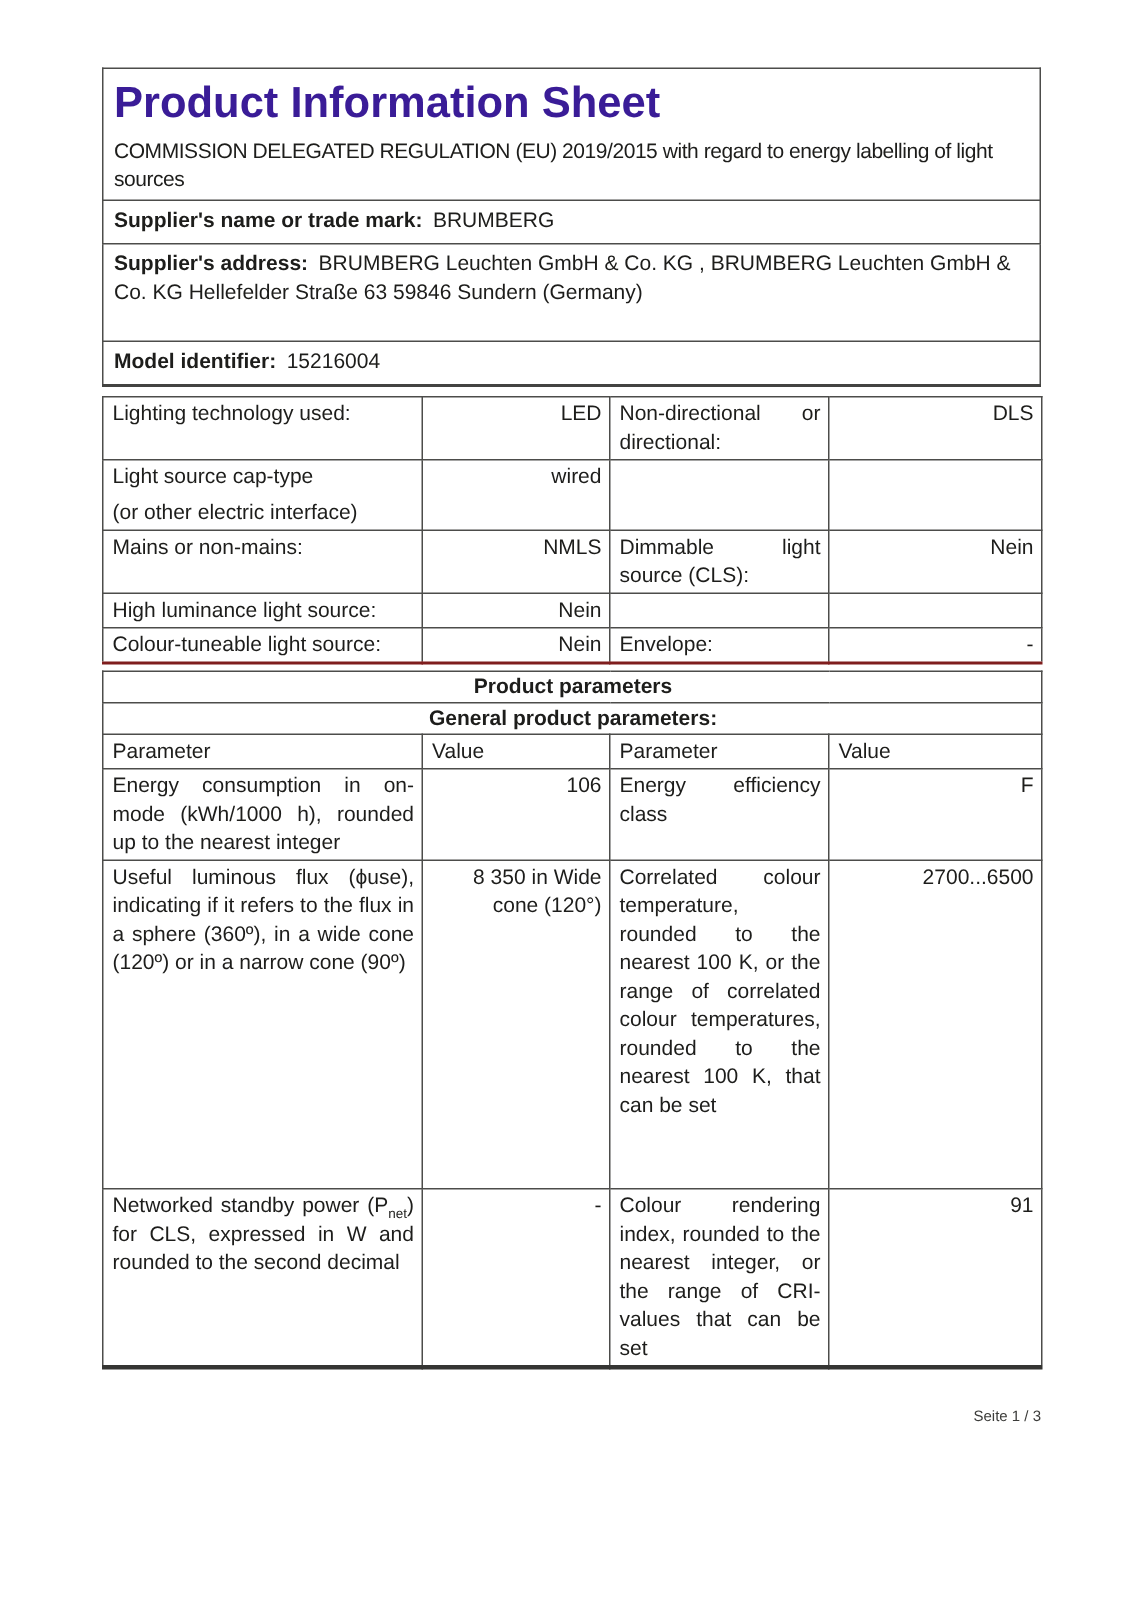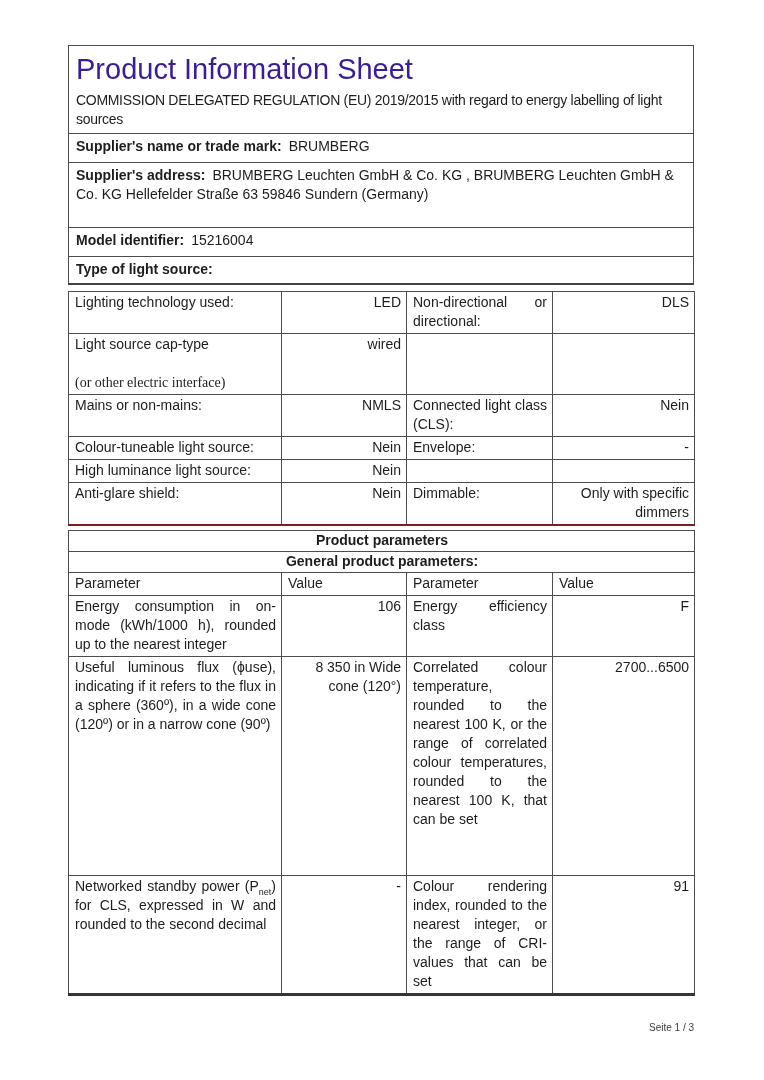--- a/index.html
+++ b/index.html
@@ -31,42 +31,42 @@
     padding: 1px 5px 2px 6px;
     overflow: hidden;
   }
   
   .tableA { border-bottom: 2px solid #434341; }
   .tableA td { padding: 3px 7px 4px 7px; }
   .title-cell h1 {
     margin: 4px 0 6px 0;
     font-size: 29px;
     line-height: 32px;
-    font-weight: normal;
+    font-weight: bold;
     color: #3a1c97;
   }
   .reg-text {
     letter-spacing: -0.3px;
     max-width: 614px;
   }
   .lbl { font-weight: bold; }
   .lbl-gap { display: inline-block; width: 7px; }
   
   .tableB { margin-top: 6px; border-bottom: 2px solid #7f1d1d; }
   
   .tableC { margin-top: 4px; border-bottom: 3px solid #353533; }
   .p { text-align: justify; text-justify: inter-word; }
   .v { text-align: right; }
   .hdr {
     font-weight: bold;
     text-align: center;
     padding-top: 0;
     padding-bottom: 1px;
   }
-  .para2 { margin-top: 19px; font-family: Liberation Serif, serif; }
+  .para2 { margin-top: 5px; }
   .footer {
     width: 626px;
     margin: 26px 0 0 68px;
     text-align: right;
     font-size: 10px;
     line-height: 12px;
     color: #3c3c3a;
   }
   sub { font-size: 9px; line-height: 0; }
 </style>
@@ -91,25 +91,20 @@
     <tr style="height:65px">
       <td>
         <span class="lbl">Supplier's address:</span><span class="lbl-gap"></span><span>BRUMBERG Leuchten GmbH &amp; Co. KG , BRUMBERG Leuchten GmbH &amp; Co. KG Hellefelder Straße 63 59846 Sundern (Germany)</span>
       </td>
     </tr>
     <tr style="height:29px">
       <td>
         <span class="lbl">Model identifier:</span><span class="lbl-gap"></span><span>15216004</span>
       </td>
     </tr>
-    <tr style="height:21px">
-      <td>
-        <span class="lbl">Type of light source:</span>
-      </td>
-    </tr>
   </tbody>
     </table>
 
   <table class="tableB">
     <colgroup>
         <col style="width:213px">
         <col style="width:125px">
         <col style="width:146px">
         <col style="width:142px">
       </colgroup>
@@ -125,40 +120,34 @@
         <div>Light source cap-type</div>
         <div class="para2">(or other electric interface)</div>
       </td>
       <td class="v">wired</td>
       <td class="p"></td>
       <td class="v"></td>
     </tr>
     <tr style="height:42px">
       <td class="p">Mains or non-mains:</td>
       <td class="v">NMLS</td>
-      <td class="p">Connected light class (CLS):</td>
+      <td class="p">Dimmable light source (CLS):</td>
       <td class="v">Nein</td>
-    </tr>
-    <tr style="height:21px">
-      <td class="p">Colour-tuneable light source:</td>
-      <td class="v">Nein</td>
-      <td class="p">Envelope:</td>
-      <td class="v">-</td>
     </tr>
     <tr style="height:21px">
       <td class="p">High luminance light source:</td>
       <td class="v">Nein</td>
       <td class="p"></td>
       <td class="v"></td>
     </tr>
-    <tr style="height:38px">
-      <td class="p">Anti-glare shield:</td>
+    <tr style="height:21px">
+      <td class="p">Colour-tuneable light source:</td>
       <td class="v">Nein</td>
-      <td class="p">Dimmable:</td>
-      <td class="v">Only with specific dimmers</td>
+      <td class="p">Envelope:</td>
+      <td class="v">-</td>
     </tr>
   </tbody>
     </table>
 
   <table class="tableC">
     <colgroup>
         <col style="width:213px">
         <col style="width:125px">
         <col style="width:146px">
         <col style="width:142px">

